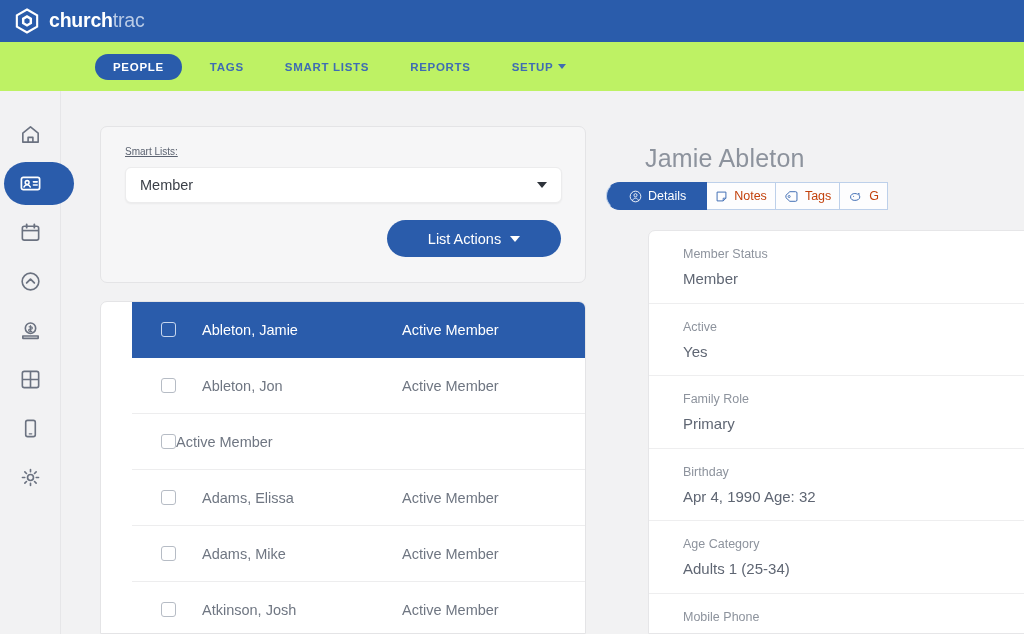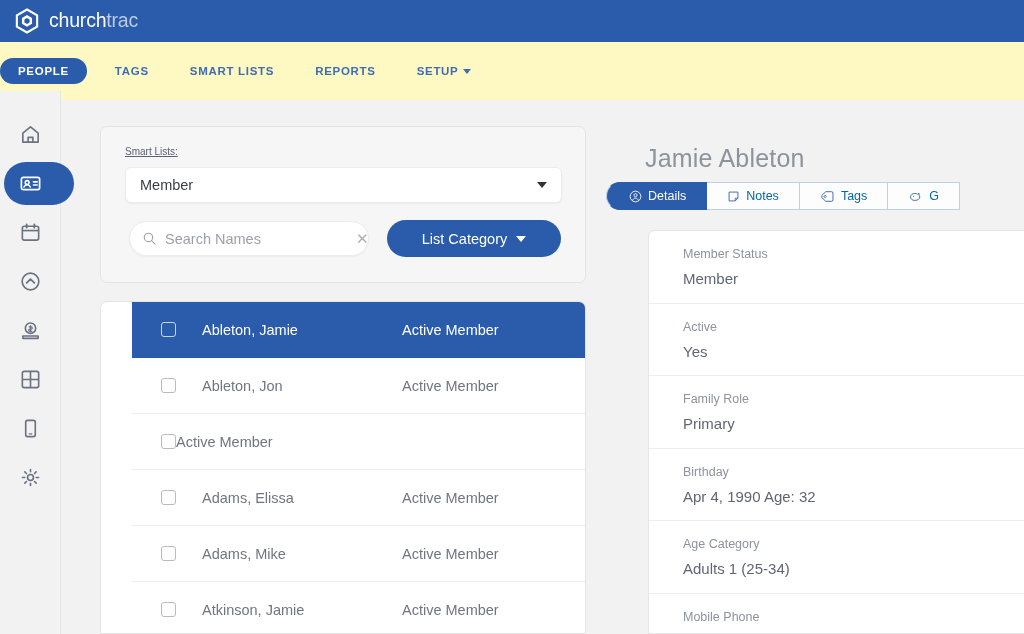--- a/index.html
+++ b/index.html
@@ -19,29 +19,30 @@
     display: flex; align-items: center;
     padding-left: 14px;
   }
   .logo-mark {
     width: 26px; height: 26px;
     flex: 0 0 26px;
     margin-right: 9px;
     display: block;
   }
   .logo-text { font-size: 19.5px; letter-spacing: -0.2px; line-height: 1; }
-  .logo-text .b { color: #ffffff; font-weight: normal; }
+  .logo-text .b { color: #ffffff; font-weight: bold; }
   .logo-text .t { color: #b9cbe6; font-weight: normal; }
 
   
   .navbar {
     position: absolute; top: 42px; left: 0;
-    width: 1024px; height: 58px;
-    background: #fef9c3;
+    width: 1024px; height: 49px;
+    background: #bef264;
     display: flex; align-items: center;
+    padding-left: 95px;
   }
   .nav-item {
     font-size: 11.5px;
     font-weight: bold;
     letter-spacing: 0.7px;
     color: #3f6cb3;
     padding: 7px 13px;
     border-radius: 14px;
     margin-right: 15px;
     white-space: nowrap;
@@ -200,25 +201,25 @@
   }
   .tabstrip {
     position: absolute; left: 606px; top: 182px;
     display: flex; align-items: stretch;
     height: 28px;
   }
   .tab {
     display: flex; align-items: center; justify-content: center;
     height: 28px;
     font-size: 12.5px;
-    color: #0369a1;
+    color: #c2410c;
     background: #fdfdfe;
     border: 1px solid #bdd0ea;
     border-left: none;
-    padding: 0 20px;
+    padding: 0 8px;
     cursor: pointer;
     white-space: nowrap;
   }
   .tab svg { margin-right: 6px; flex: 0 0 auto; }
   .tab.active {
     background: #2a5cab;
     color: #ffffff;
     border-color: #2a5cab;
     border-left: 1px solid #2a5cab;
     border-top-left-radius: 15px;
@@ -341,31 +342,23 @@
 </div>
 
 <div class="filter-card">
   <div class="smart-label">Smart Lists:</div>
 
   <div class="smart-select">
     <span class="val">Member</span>
     <span class="tri-down"></span>
   </div>
 
-  <div class="search-wrap">
-    <svg class="mag" width="15" height="15" viewBox="0 0 20 20" fill="none">
-      <circle cx="8.6" cy="8.6" r="5.6" stroke="#9ba1ab" stroke-width="1.5"></circle>
-      <path d="M12.8 12.8 L17.4 17.4" stroke="#9ba1ab" stroke-width="1.5" stroke-linecap="round"></path>
-    </svg>
-    <input class="search-input" type="text" placeholder="Search Names" style="">
-    <span class="clear-x">✕</span>
-  </div>
 
   <button class="list-actions">
-    <span>List Category</span>
+    <span>List Actions</span>
     <span class="tri"></span>
   </button>
 </div>
 
 <div class="people-list">
 
   <div class="prow sel">
     <span class="cb"></span>
     <span class="nm">Ableton, Jamie</span>
     <span class="st">Active Member</span>
@@ -389,21 +382,21 @@
   </div>
 
   <div class="prow">
     <span class="cb"></span>
     <span class="nm">Adams, Mike</span>
     <span class="st">Active Member</span>
   </div>
 
   <div class="prow">
     <span class="cb"></span>
-    <span class="nm">Atkinson, Jamie</span>
+    <span class="nm">Atkinson, Josh</span>
     <span class="st">Active Member</span>
   </div>
 </div>
 
 <div class="person-title">Jamie Ableton</div>
 
 <div class="tabstrip">
 
   <div class="tab active first">
     <svg width="13" height="13" viewBox="0 0 20 20" fill="none">

